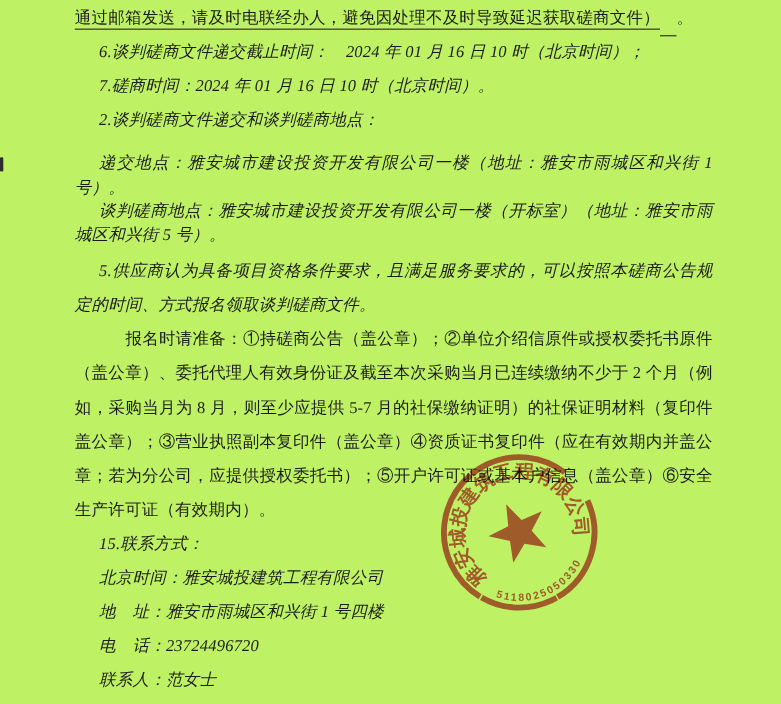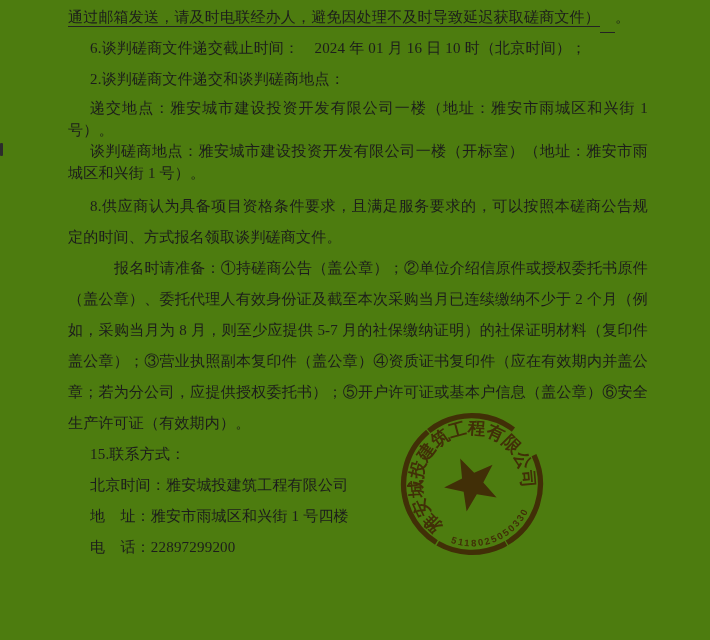--- a/index.html
+++ b/index.html
@@ -4,38 +4,38 @@
 <style>
   html, body { margin: 0; padding: 0; }
   body {
     width: 710px; height: 640px;
     background: #ffffff;
     font-family: "Liberation Serif", "DejaVu Serif", serif;
   }
   .page {
     position: relative;
     width: 710px; height: 640px;
-    background: #4d7c0f;
+    background: #bef264;
     color: #1c1c1c;
     overflow: hidden;
   }
   .textcol {
     position: absolute;
     left: 68px; top: 2px;
     width: 580px;
     font-size: 15px;
     line-height: 31px;
     text-align: justify;
     text-justify: inter-character;
     letter-spacing: 0.2px;
   }
   .textcol p { margin: 0; padding: 0; }
-  .indent1 { text-indent: 22px; }
+  .indent1 { text-indent: 22px; font-style: italic; }
   .indent2 { text-indent: 46px; }
-  .tight { line-height: 21.5px; margin-top: 3px; margin-bottom: 7px; }
+  .tight { line-height: 21.5px; margin-top: 13px; margin-bottom: 7px; }
   .u {
     border-bottom: 1.5px solid #232323;
     padding-bottom: 1px;
   }
   .u-gap {
     display: inline-block;
     width: 15px; height: 1em;
     border-bottom: 1.5px solid #232323;
     vertical-align: bottom;
   }
@@ -60,38 +60,40 @@
 <div class="page">
 
   <div class="edge-speck"></div>
 
   <div class="textcol">
 
     <p><span class="u">通过邮箱发送，请及时电联经办人，避免因处理不及时导致延迟获取磋商文件）</span><span class="u-gap"></span><span>。</span></p>
 
     <p class="indent1">6.谈判磋商文件递交截止时间：　2024 年 01 月 16 日 10 时（北京时间）；</p>
 
+    <p class="indent1">7.磋商时间：2024 年 01 月 16 日 10 时（北京时间）。</p>
 
     <p class="indent1">2.谈判磋商文件递交和谈判磋商地点：</p>
 
     <div class="tight">
       <p class="indent1">递交地点：雅安城市建设投资开发有限公司一楼（地址：雅安市雨城区和兴街 1 号）。</p>
-      <p class="indent1">谈判磋商地点：雅安城市建设投资开发有限公司一楼（开标室）（地址：雅安市雨城区和兴街 1 号）。</p>
+      <p class="indent1">谈判磋商地点：雅安城市建设投资开发有限公司一楼（开标室）（地址：雅安市雨城区和兴街 5 号）。</p>
     </div>
 
-    <p class="indent1">8.供应商认为具备项目资格条件要求，且满足服务要求的，可以按照本磋商公告规定的时间、方式报名领取谈判磋商文件。</p>
+    <p class="indent1">5.供应商认为具备项目资格条件要求，且满足服务要求的，可以按照本磋商公告规定的时间、方式报名领取谈判磋商文件。</p>
 
     <p class="indent2">报名时请准备：①持磋商公告（盖公章）；②单位介绍信原件或授权委托书原件（盖公章）、委托代理人有效身份证及截至本次采购当月已连续缴纳不少于 2 个月（例如，采购当月为 8 月，则至少应提供 5-7 月的社保缴纳证明）的社保证明材料（复印件盖公章）；③营业执照副本复印件（盖公章）④资质证书复印件（应在有效期内并盖公章；若为分公司，应提供授权委托书）；⑤开户许可证或基本户信息（盖公章）⑥安全生产许可证（有效期内）。</p>
 
     <p class="indent1">15.联系方式：</p>
 
     <div>
       <p class="indent1">北京时间：雅安城投建筑工程有限公司</p>
       <p class="indent1">地　址：雅安市雨城区和兴街 1 号四楼</p>
-      <p class="indent1">电　话：22897299200</p>
+      <p class="indent1">电　话：23724496720</p>
+      <p class="indent1">联系人：范女士</p>
     </div>
 
   </div>
 
   <svg class="seal" viewBox="0 0 200 200" xmlns="http://www.w3.org/2000/svg">
     <g transform="rotate(-25 100 100)">
       <circle cx="100" cy="100" r="90" fill="none" stroke="#cf444d" stroke-width="7" stroke-dasharray="132 1.5 94 2 170 1.5 120"></circle>
       <polygon fill="#cf444d" points="100,63 108.8,87.9 135.2,88.6 114.3,104.6 121.8,129.9 100,115 78.2,129.9 85.7,104.6 64.8,88.6 91.2,87.9"></polygon>
       <path id="sealArcCompany" d="M 42.8,133 A 66,66 0 1 1 157.2,133" fill="none"></path>
       <path id="sealArcNumber" d="M 42,158 A 82,82 0 0 0 158,158" fill="none"></path>

